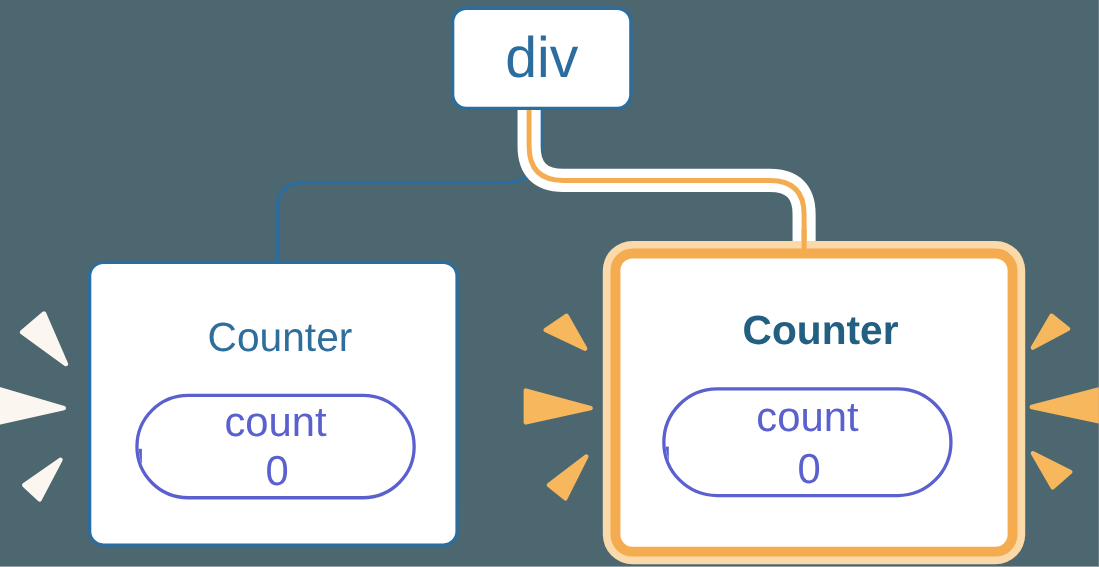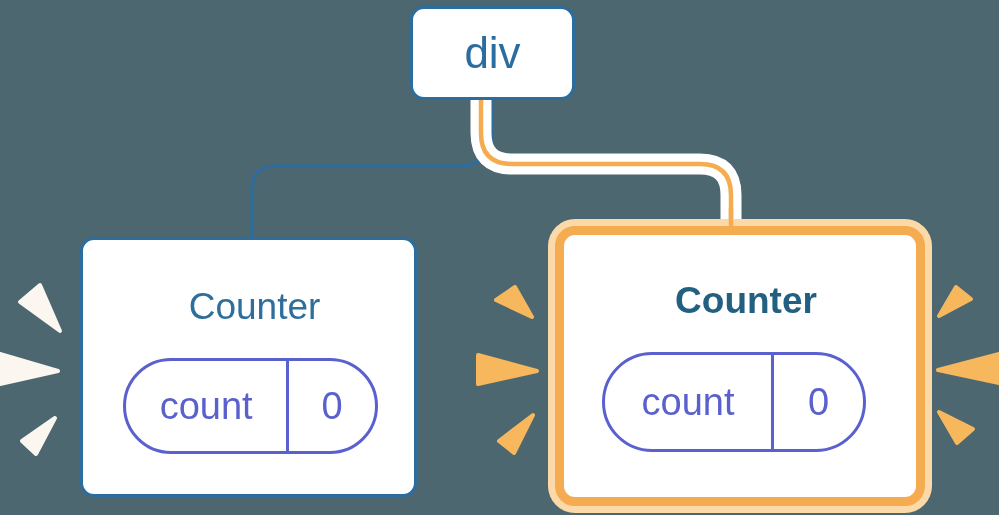--- a/index.html
+++ b/index.html
@@ -28,21 +28,21 @@
     box-sizing: border-box;
     z-index: 2;
   }
 
   .root-node {
     left: 410px; top: 6px;
     width: 165px; height: 94px;
     border: 3px solid #2B6D9F;
     border-radius: 14px;
     display: flex; align-items: center; justify-content: center;
-    font-size: 44px;
+    font-size: 52px;
     color: #2B6D9F;
   }
 
   .card-left {
     left: 80px; top: 237px;
     width: 337px; height: 260px;
     border: 3px solid #2B6D9F;
     border-radius: 14px;
   }
 
@@ -66,20 +66,21 @@
 
   .state-pill {
     position: absolute;
     border: 3px solid #5A61CE;
     border-radius: 60px;
     box-sizing: border-box;
     display: flex;
     color: #5A61CE;
     font-size: 38px;
     overflow: hidden;
+    flex-direction: column;
   }
   .card-left  .state-pill { left: 40px; top: 118px; width: 255px; height: 96px; }
   .card-right .state-pill { left: 38px; top: 117px; width: 264px; height: 100px; }
 
   .state-key {
     flex: 1.87;
     display: flex; align-items: center; justify-content: center;
   }
   .state-value {
     flex: 1;

